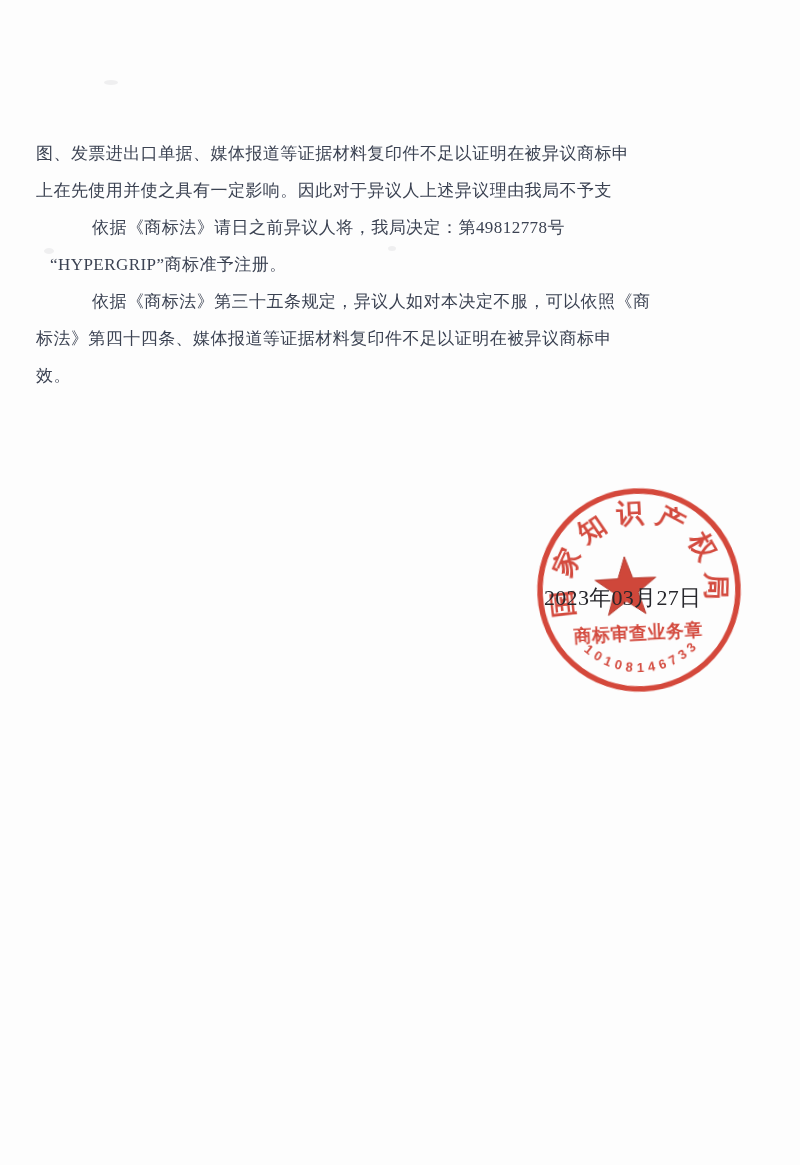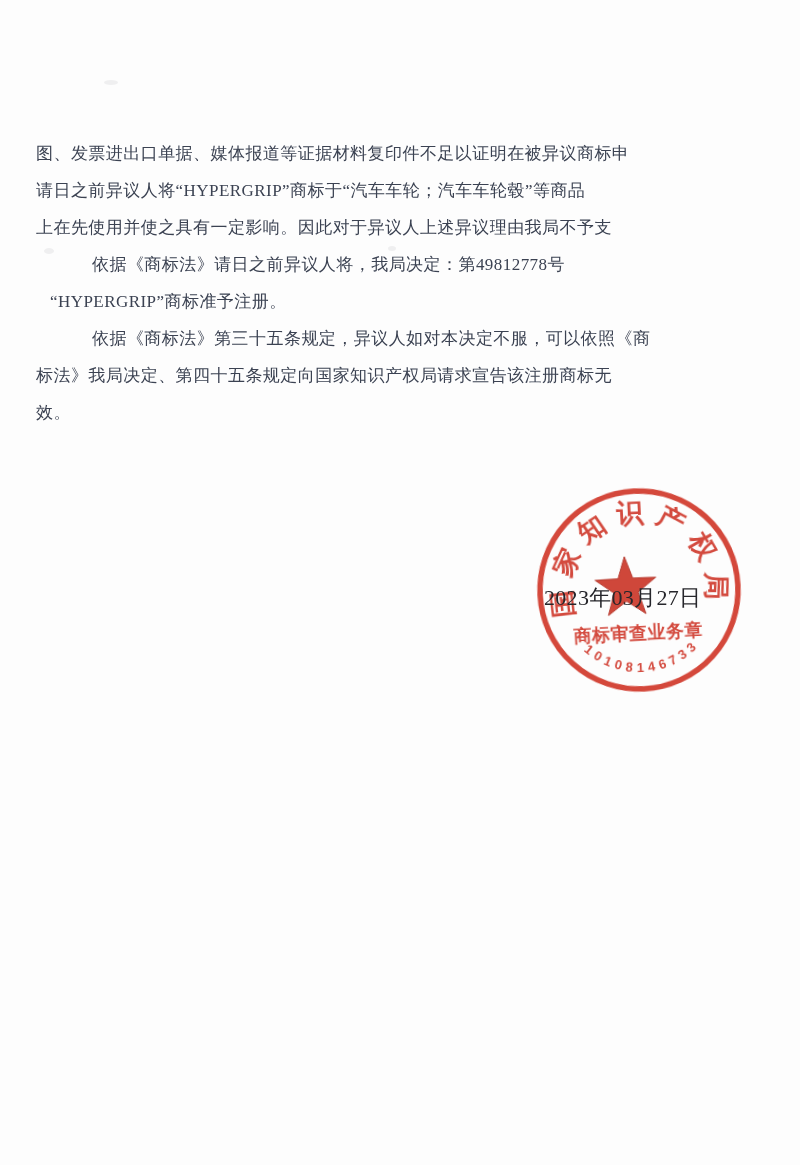--- a/index.html
+++ b/index.html
@@ -72,26 +72,25 @@
 <body>
 
 <div class="page">
 
   <div class="speck s1"></div>
   <div class="speck s2"></div>
   <div class="speck s3"></div>
 
   <div class="text-block">
     <div class="line">图、发票进出口单据、媒体报道等证据材料复印件不足以证明在被异议商标申</div>
-    <div class="line">请日之前异议人将“HYPERGRIP”商标于“汽车车轮；汽车车轮毂”等商品</div>
     <div class="line">上在先使用并使之具有一定影响。因此对于异议人上述异议理由我局不予支</div>
     <div class="line indent">依据《商标法》请日之前异议人将，我局决定：第49812778号</div>
     <div class="line q-offset">“HYPERGRIP”商标准予注册。</div>
     <div class="line indent">依据《商标法》第三十五条规定，异议人如对本决定不服，可以依照《商</div>
-    <div class="line">标法》我局决定、第四十五条规定向国家知识产权局请求宣告该注册商标无</div>
+    <div class="line">标法》第四十四条、媒体报道等证据材料复印件不足以证明在被异议商标申</div>
     <div class="line">效。</div>
   </div>
 
   <div class="seal">
     <svg width="222" height="222" viewBox="0 0 222 222">
       <defs>
         <path id="arcTop" d="M 48 136.5 A 68 68 0 1 1 174 136.5" fill="none"></path>
         <path id="arcBottom" d="M 53 169 A 82 82 0 0 0 169 169" fill="none"></path>
       </defs>
 

